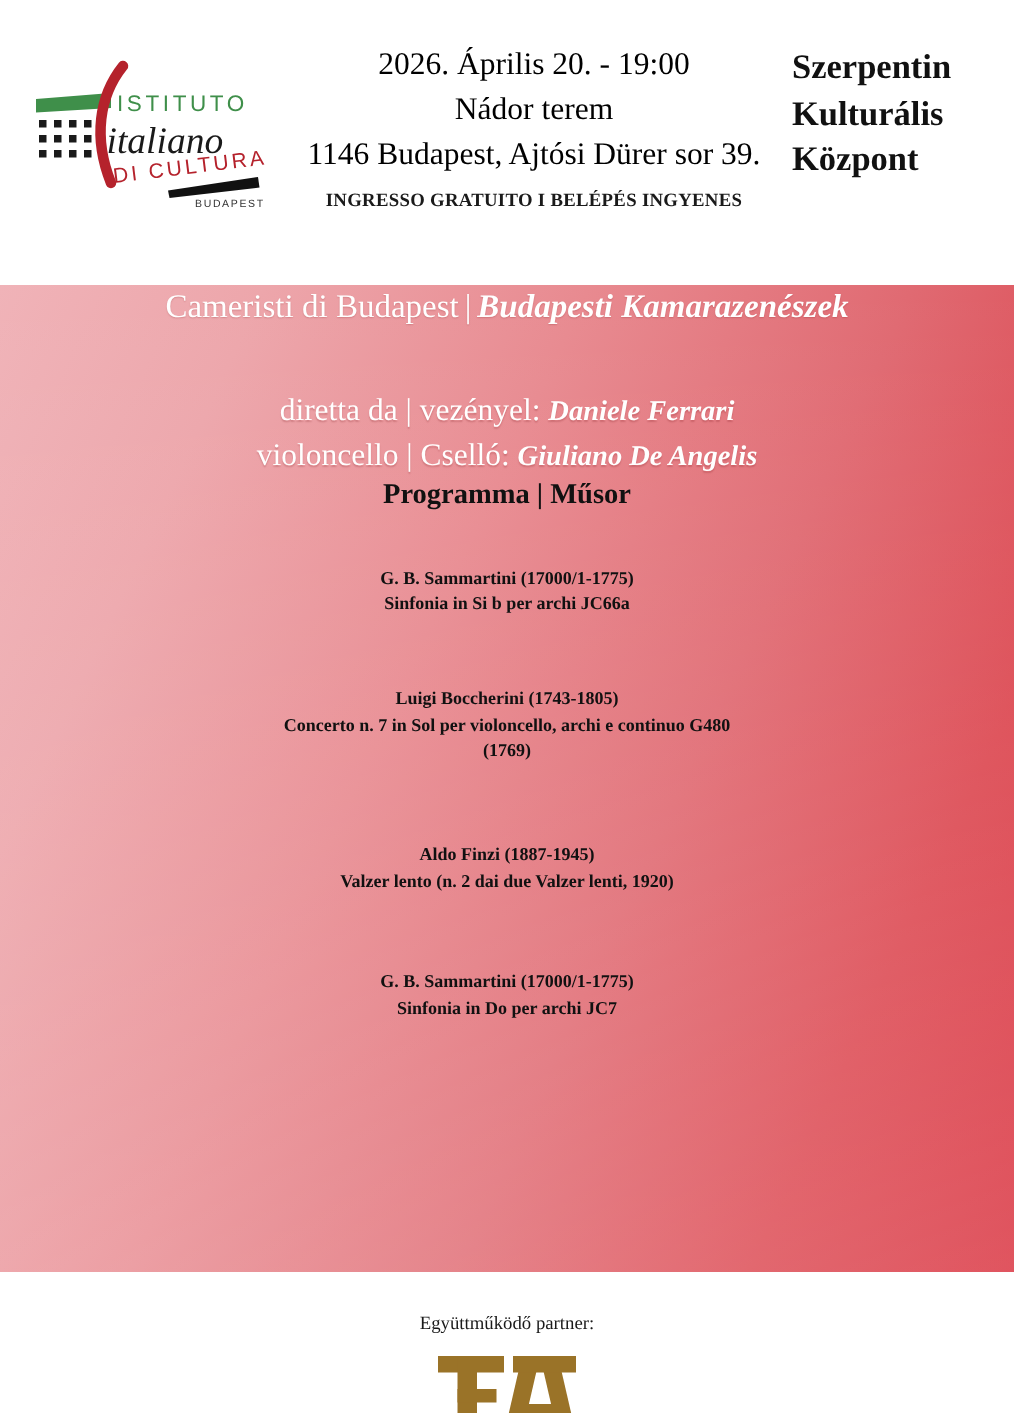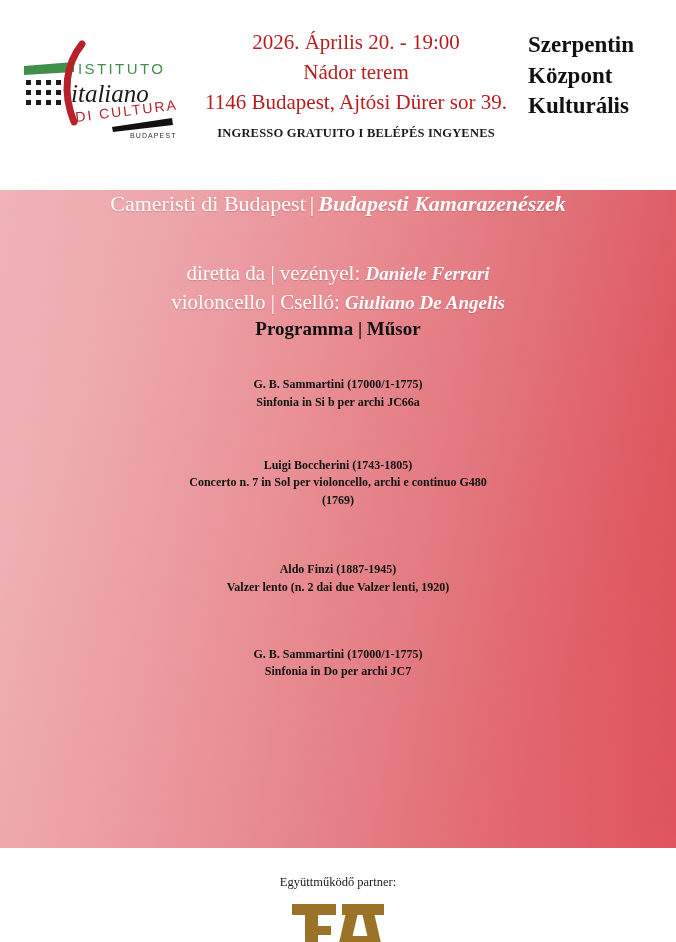--- a/index.html
+++ b/index.html
@@ -38,21 +38,21 @@
   .header-center {
     position: absolute;
     left: 186px;
     top: 28px;
     width: 340px;
     text-align: center;
   }
   .header-line {
     font-size: 21px;
     line-height: 1.42;
-    color: #b91c1c;
+    color: #000000;
     white-space: nowrap;
   }
   .header-free {
     margin-top: 9px;
     font-size: 12.5px;
     font-weight: bold;
     letter-spacing: 0.2px;
     color: #1a1a1a;
     white-space: nowrap;
   }
@@ -197,22 +197,22 @@
 
   <div class="header-center">
     <div class="header-line">2026. Április 20. - 19:00</div>
     <div class="header-line">Nádor terem</div>
     <div class="header-line">1146 Budapest, Ajtósi Dürer sor 39.</div>
     <div class="header-free">INGRESSO GRATUITO I BELÉPÉS INGYENES</div>
   </div>
 
   <div class="header-right">
     <div>Szerpentin</div>
+    <div>Kulturális</div>
     <div>Központ</div>
-    <div>Kulturális</div>
   </div>
 </div>
 
 <div class="poster-body">
   <div class="body-inner">
 
     <div class="ensemble">
       <span>Cameristi di Budapest</span><span class="sep">|</span><span class="hu">Budapesti Kamarazenészek</span>
     </div>
 

